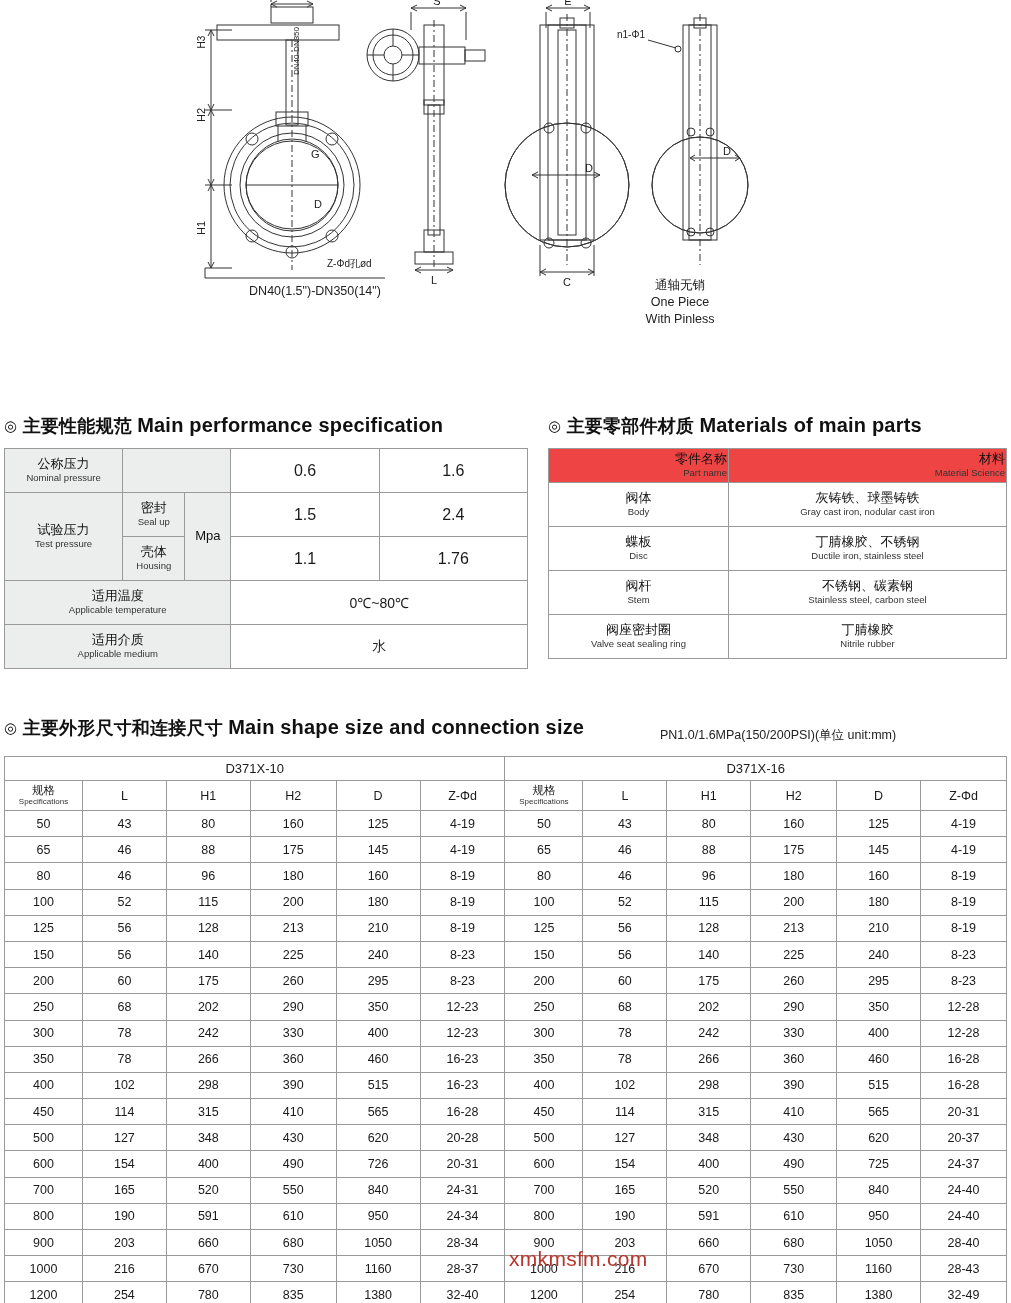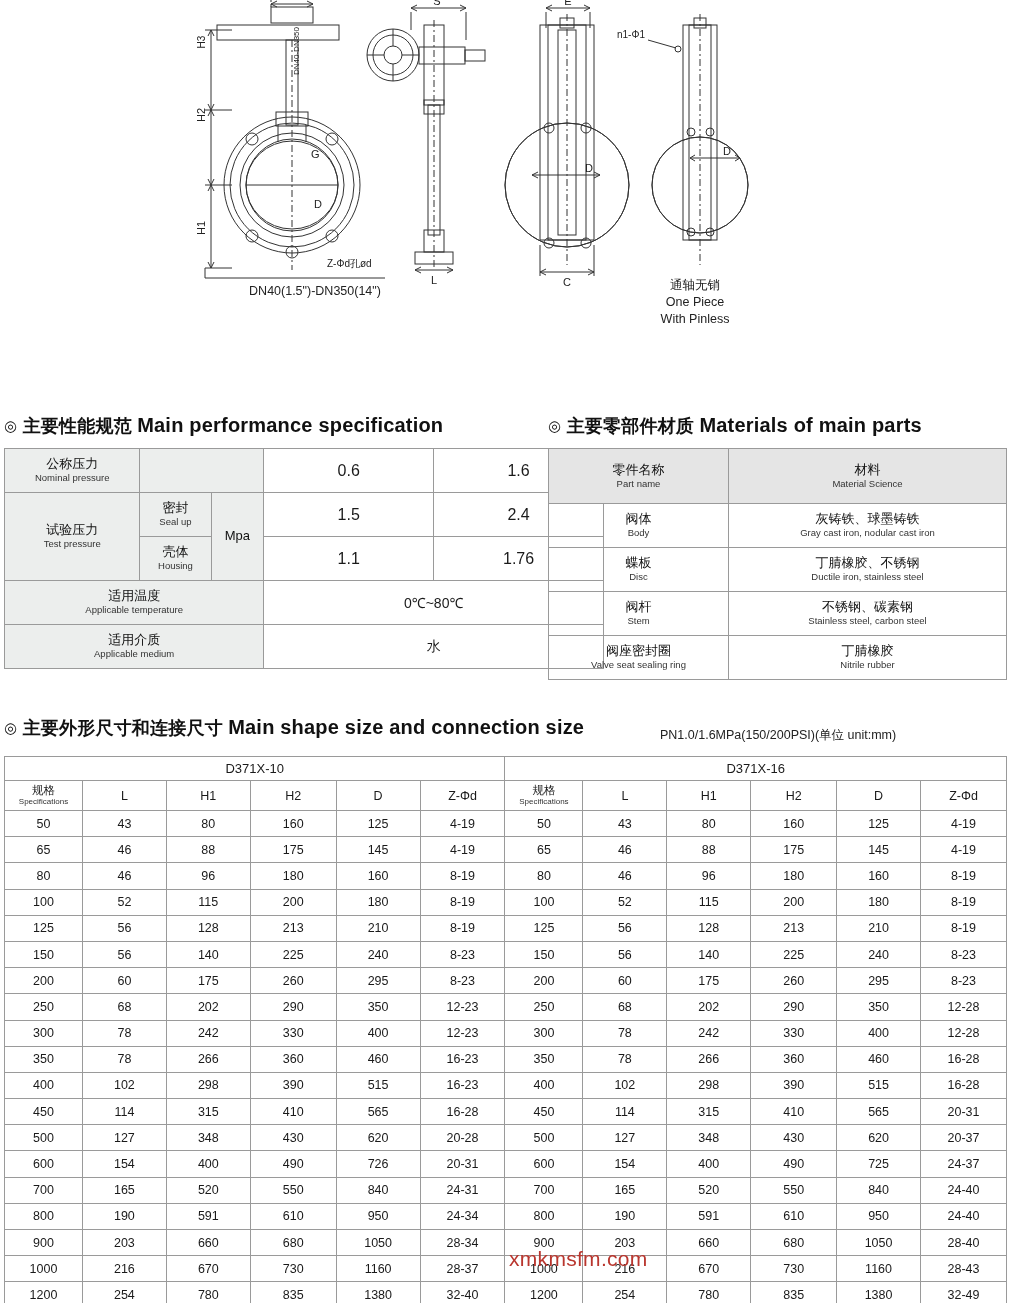--- a/index.html
+++ b/index.html
@@ -21,21 +21,21 @@
     height: 340px;
   }
   .diagram-caption {
     position: absolute;
     text-align: center;
     font-size: 12.5px;
     color: #222;
     line-height: 1.35;
   }
   #cap-main { left: 195px; top: 283px; width: 240px; }
-  #cap-right { left: 600px; top: 277px; width: 190px; }
+  #cap-right { left: 585px; top: 277px; width: 190px; }
 
   
   .sec-head {
     font-size: 18.5px;
     color: #111;
     letter-spacing: 0.2px;
     white-space: nowrap;
   }
   .sec-head .zh { font-weight: 600; font-size: 18px;}
   .sec-head .en { font-weight: 700; font-size: 20px; margin-top: 19px;}
@@ -47,27 +47,27 @@
     border: 1px solid #9a9a9a;
     text-align: center;
     vertical-align: middle;
     font-weight: normal;
   }
   .zh1 { font-size: 13px; color:#111; display:block; line-height:1.25; }
   .en1 { font-size: 9.5px; color:#333; display:block; line-height:1.3; }
   .lbl-cell { background: #eceeed; }
 
   
-  #perf-table { position:absolute; left:4px; top:448px; width:600px; }
+  #perf-table { position:absolute; left:4px; top:448px; width:524px; }
   #perf-table td { height: 44px; }
 
   
   #mat-table { position:absolute; left:548px; top:448px; width:459px; }
   #mat-table td { height: 44px; }
-  #mat-table thead td { background:#e5e5e5; height: 55px; }
+  #mat-table thead td { background:#ef4444; height: 34px; text-align: right; }
 
   
   #dim-table { position:absolute; left:4px; top:756px; width:1003px; }
   #dim-table td { font-size: 12.5px; height: 26.2px; }
   #dim-table .grp { font-size: 13px; height: 24px; }
   #dim-table .hdr { height: 30px; }
   #dim-table .spec-zh { font-size: 11.5px; display:block; line-height:1.15; }
   #dim-table .spec-en { font-size: 8px; display:block; line-height:1.2; color:#333; }
 
   #pn-note {

